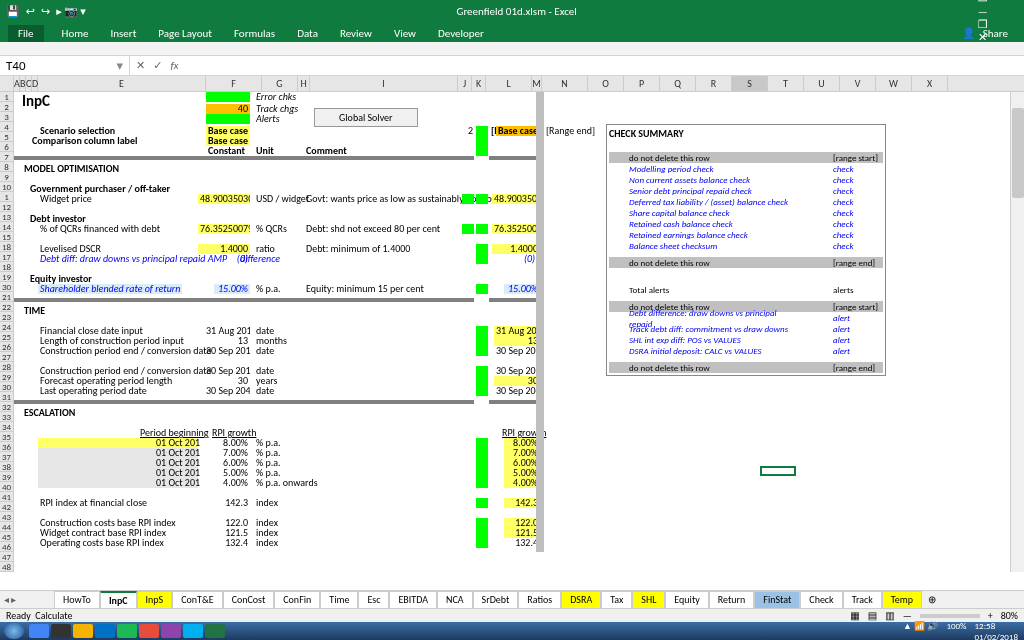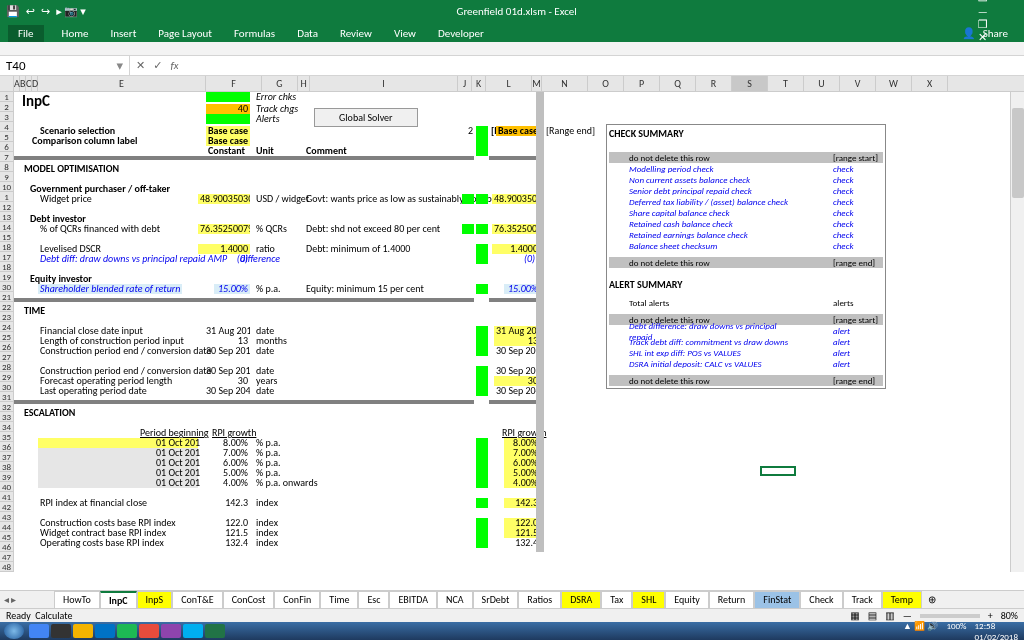--- a/index.html
+++ b/index.html
@@ -417,21 +417,20 @@
           </div>
         </div>
       <div class="row" style="height:6px"></div>
       <div class="row gbar">
           <div class="c1"></div>
           <div class="c2">do not delete this row</div>
           <div class="c3"></div>
           <div class="c4">[range end]</div>
         </div>
       <div class="row" style="height:10px"></div>
-      <div class="hdr">ALERT SUMMARY</div>
       <div class="row" style="height:6px"></div>
       <div class="row">
           <div class="c1"></div>
           <div class="c2">Total alerts</div>
           <div class="c3 bg-green"></div>
           <div class="c4">alerts</div>
         </div>
       <div class="row" style="height:6px"></div>
       <div class="row gbar">
           <div class="c1"></div>

